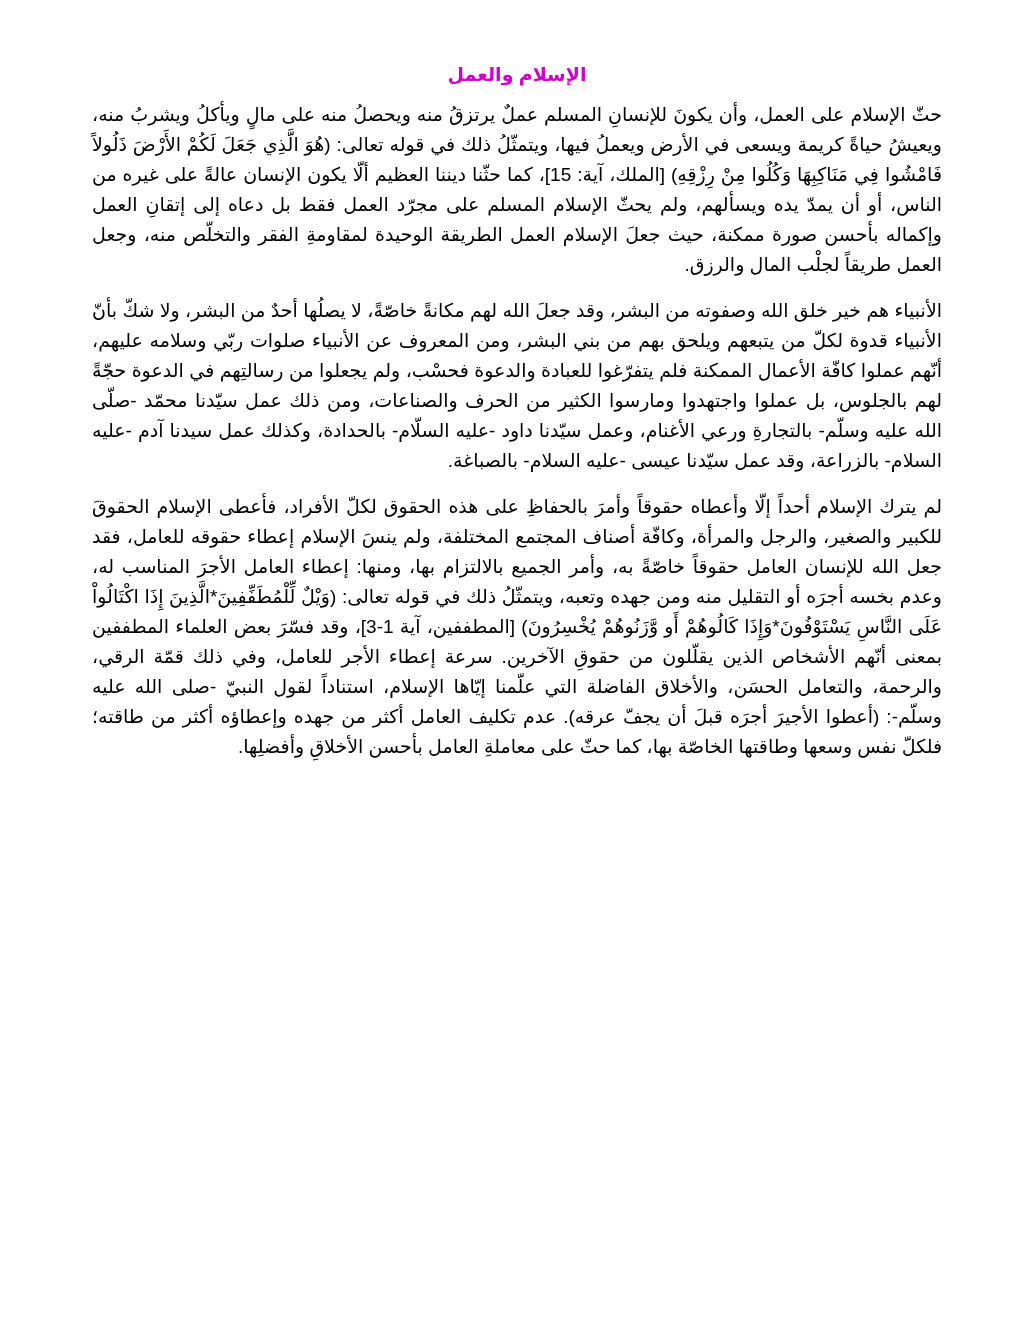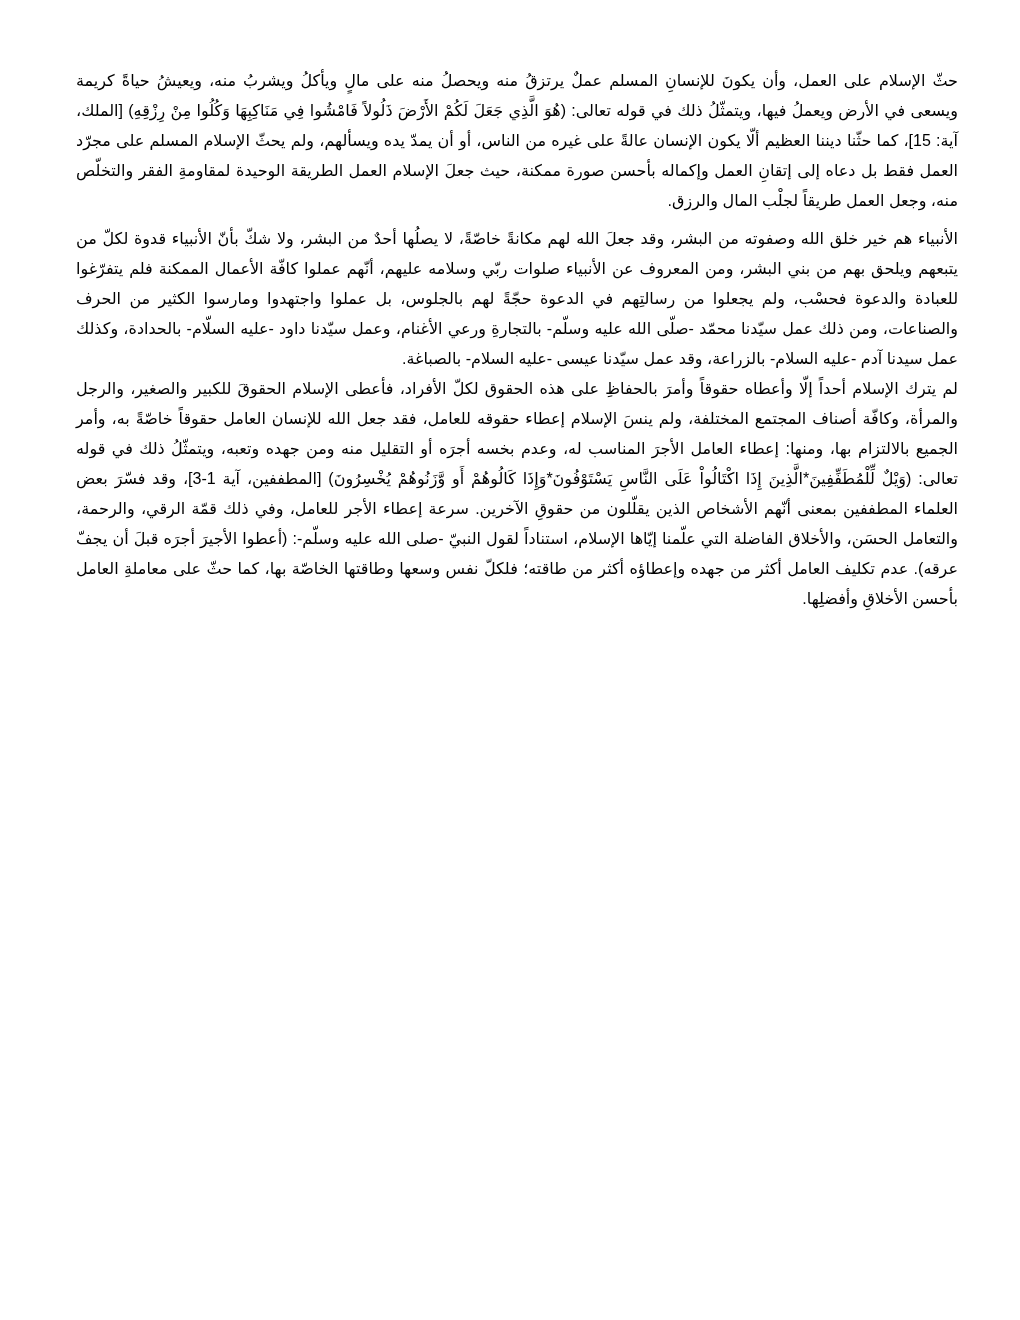--- a/index.html
+++ b/index.html
@@ -23,33 +23,34 @@
       color: #000000;
     }
     .title {
       text-align: center;
       font-weight: bold;
       font-size: 19px;
       line-height: 34px;
       margin: 0 0 4px 0;
     }
     .para {
-      font-size: 16px;
+      font-size: 19px;
       line-height: 30px;
       text-align: justify;
       text-align-last: right;
-      margin: 0;
+      margin: 16px;
     }
     .para.gap {
       margin-top: 8px;
     }
   </style>
 </head>
 <body>
 
 <div class="page">
+  <div class="title" id="doc-title" style="color: rgb(209, 0, 209);">الإسلام والعمل</div>
 
   <p class="para gap">حثّ الإسلام على العمل، وأن يكونَ للإنسانِ المسلم عملٌ يرتزقُ منه ويحصلُ منه على مالٍ ويأكلُ ويشربُ منه، ويعيشُ حياةً كريمة ويسعى في الأرض ويعملُ فيها، ويتمثّلُ ذلك في قوله تعالى: (هُوَ الَّذِي جَعَلَ لَكُمْ الأَرْضَ ذَلُولاً فَامْشُوا فِي مَنَاكِبِهَا وَكُلُوا مِنْ رِزْقِهِ) [الملك، آية: 15]، كما حثّنا ديننا العظيم ألّا يكون الإنسان عالةً على غيره من الناس، أو أن يمدّ يده ويسألهم، ولم يحثّ الإسلام المسلم على مجرّد العمل فقط بل دعاه إلى إتقانِ العمل وإكماله بأحسن صورة ممكنة، حيث جعلَ الإسلام العمل الطريقة الوحيدة لمقاومةِ الفقر والتخلّص منه، وجعل العمل طريقاً لجلْب المال والرزق.</p>
 
   <p class="para gap">الأنبياء هم خير خلق الله وصفوته من البشر، وقد جعلَ الله لهم مكانةً خاصّةً، لا يصلُها أحدٌ من البشر، ولا شكّ بأنّ الأنبياء قدوة لكلّ من يتبعهم ويلحق بهم من بني البشر، ومن المعروف عن الأنبياء صلوات ربّي وسلامه عليهم، أنّهم عملوا كافّة الأعمال الممكنة فلم يتفرّغوا للعبادة والدعوة فحسْب، ولم يجعلوا من رسالتِهم في الدعوة حجّةً لهم بالجلوس، بل عملوا واجتهدوا ومارسوا الكثير من الحرف والصناعات، ومن ذلك عمل سيّدنا محمّد -صلّى الله عليه وسلّم- بالتجارةِ ورعي الأغنام، وعمل سيّدنا داود -عليه السلّام- بالحدادة، وكذلك عمل سيدنا آدم -عليه السلام- بالزراعة، وقد عمل سيّدنا عيسى -عليه السلام- بالصباغة.</p>
 
   <p class="para">لم يترك الإسلام أحداً إلّا وأعطاه حقوقاً وأمرَ بالحفاظِ على هذه الحقوق لكلّ الأفراد، فأعطى الإسلام الحقوقَ للكبير والصغير، والرجل والمرأة، وكافّة أصناف المجتمع المختلفة، ولم ينسَ الإسلام إعطاء حقوقه للعامل، فقد جعل الله للإنسان العامل حقوقاً خاصّةً به، وأمر الجميع بالالتزام بها، ومنها: إعطاء العامل الأجرَ المناسب له، وعدم بخسه أجرَه أو التقليل منه ومن جهده وتعبه، ويتمثّلُ ذلك في قوله تعالى: (وَيْلٌ لِّلْمُطَفِّفِينَ*الَّذِينَ إِذَا اكْتَالُواْ عَلَى النَّاسِ يَسْتَوْفُونَ*وَإِذَا كَالُوهُمْ أَو وَّزَنُوهُمْ يُخْسِرُونَ) [المطففين، آية 1-3]، وقد فسّرَ بعض العلماء المطففين بمعنى أنّهم الأشخاص الذين يقلّلون من حقوقِ الآخرين. سرعة إعطاء الأجر للعامل، وفي ذلك قمّة الرقي، والرحمة، والتعامل الحسَن، والأخلاق الفاضلة التي علّمنا إيّاها الإسلام، استناداً لقول النبيّ -صلى الله عليه وسلّم-: (أعطوا الأجيرَ أجرَه قبلَ أن يجفّ عرقه). عدم تكليف العامل أكثر من جهده وإعطاؤه أكثر من طاقته؛ فلكلّ نفس وسعها وطاقتها الخاصّة بها، كما حثّ على معاملةِ العامل بأحسن الأخلاقِ وأفضلِها.</p>
 </div>
 
 </body></html>

